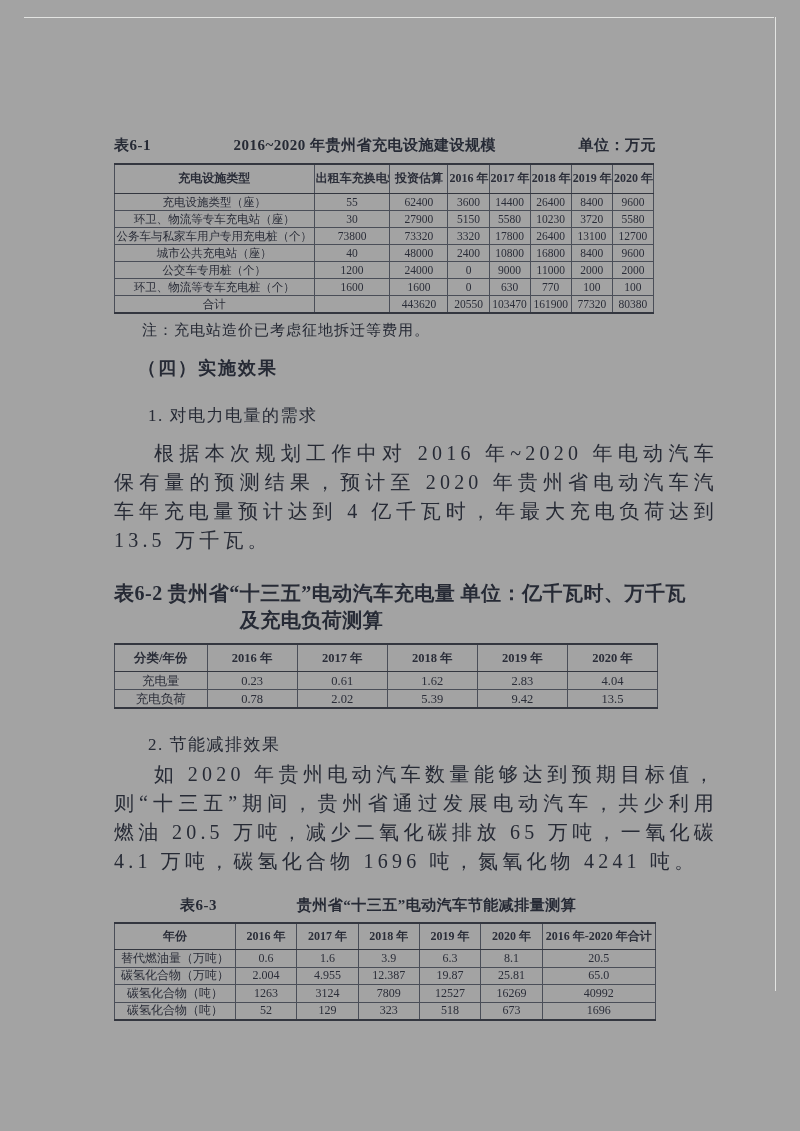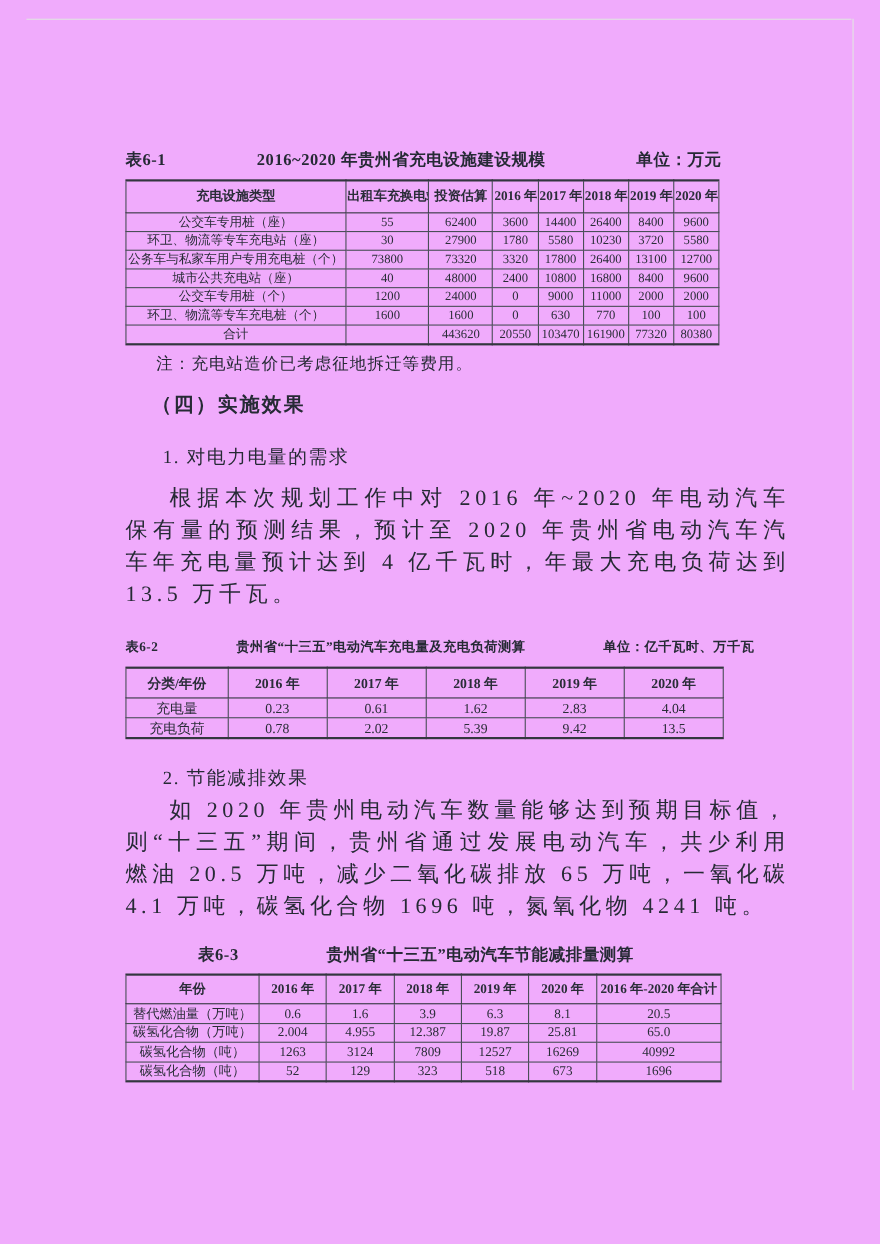--- a/index.html
+++ b/index.html
@@ -6,21 +6,21 @@
   body{
     width:800px;height:1131px;
     background:#ffffff;
     font-family:"Liberation Serif","DejaVu Serif",serif;
     color:#262a35;
     position:relative;
     overflow:hidden;
   }
   .page{
     position:absolute;inset:0;
-    background:#f0abfc;
+    background:#a3a3a3;
   }
   .scan-line-top{
     position:absolute;top:17px;left:24px;right:26px;height:1px;
     background:#e2e3e1;
   }
   .scan-line-right{
     position:absolute;top:17px;right:24px;bottom:140px;width:1px;
     background:#e3e4e2;
   }
   .content{
@@ -28,21 +28,21 @@
   }
   
   .caption-row{
     display:flex;align-items:baseline;
     font-weight:bold;font-size:15px;letter-spacing:0.5px;
   }
   .caption-row .cap-label{flex:0 0 auto;}
   .caption-row .cap-title{flex:1 1 auto;text-align:center;}
   .caption-row .cap-unit{flex:0 0 auto;}
   .caption-t1{margin-top:136px;width:542px;}
-  .caption-t2{margin-top:25px;width:572px;font-size:12px;}
+  .caption-t2{margin-top:25px;width:572px;font-size:20px;}
   .caption-t3{margin-top:20px;width:542px;}
   .caption-t3 .cap-label{margin-left:66px;}
   
   table.doc-table{
     border-collapse:collapse;table-layout:fixed;
     margin-top:8px;
     color:#2a2d38;
   }
   table.doc-table th,table.doc-table td{
     border:1px solid #4a4e58;
@@ -110,34 +110,34 @@
             <th>投资估算</th>
             <th>2016 年</th>
             <th>2017 年</th>
             <th>2018 年</th>
             <th>2019 年</th>
             <th>2020 年</th>
           </tr>
         </thead>
         <tbody>
           <tr>
-            <td>公交车专用桩（座）</td>
+            <td>充电设施类型（座）</td>
             <td>55</td>
             <td>62400</td>
             <td>3600</td>
             <td>14400</td>
             <td>26400</td>
             <td>8400</td>
             <td>9600</td>
           </tr>
           <tr>
             <td>环卫、物流等专车充电站（座）</td>
             <td>30</td>
             <td>27900</td>
-            <td>1780</td>
+            <td>5150</td>
             <td>5580</td>
             <td>10230</td>
             <td>3720</td>
             <td>5580</td>
           </tr>
           <tr>
             <td>公务车与私家车用户专用充电桩（个）</td>
             <td>73800</td>
             <td>73320</td>
             <td>3320</td>

